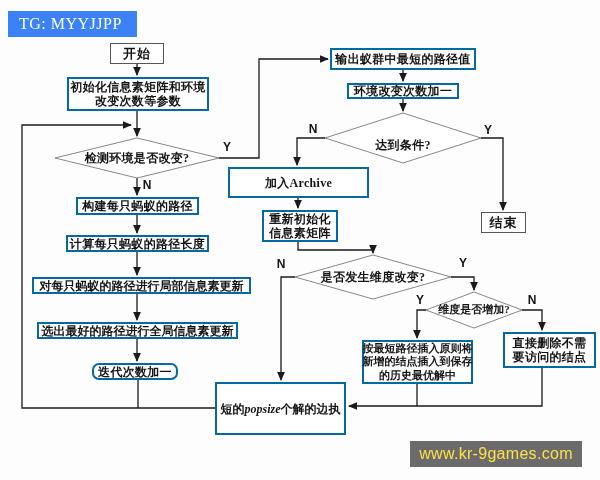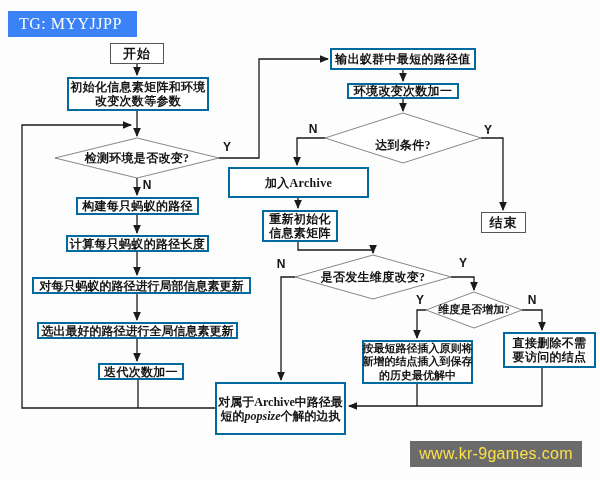--- a/index.html
+++ b/index.html
@@ -105,21 +105,21 @@
 </div>
 <div class="box" style="left:66px;top:235px;width:143px;height:17px;">
   <span>计算每只蚂蚁的路径长度</span>
 </div>
 <div class="box ls0" style="left:32px;top:277px;width:219px;height:17px;">
   <span>对每只蚂蚁的路径进行局部信息素更新</span>
 </div>
 <div class="box ls0" style="left:37px;top:322px;width:201px;height:17px;">
   <span>选出最好的路径进行全局信息素更新</span>
 </div>
-<div class="box" style="left:98px;top:363px;width:86px;height:17px;">
+<div class="box" style="left:92px;top:363px;width:86px;height:17px;border-radius:7px;">
   <span>迭代次数加一</span>
 </div>
 
 <div class="box" style="left:330px;top:48px;width:146px;height:22px;">
   <span>输出蚁群中最短的路径值</span>
 </div>
 <div class="box" style="left:347px;top:83px;width:112px;height:16px;">
   <span>环境改变次数加一</span>
 </div>
 <div class="box" style="left:228px;top:167px;width:141px;height:31px;">
@@ -132,21 +132,20 @@
 <div class="box f11" style="left:362px;top:340px;width:111px;height:44px;">
   <span>按最短路径插入原则将</span>
   <span>新增的结点插入到保存</span>
   <span>的历史最优解中</span>
 </div>
 <div class="box" style="left:503px;top:332px;width:93px;height:36px;">
   <span>直接删除不需</span>
   <span>要访问的结点</span>
 </div>
 <div class="box ls0" style="left:215px;top:382px;width:131px;height:53px;">
-  <span>对属于Archive中路径最</span>
   <span><span>短的</span><i>popsize</i><span>个解的边执</span></span>
 </div>
 
 <div class="dlabel" style="left:137px;top:158px;">检测环境是否改变?</div>
 <div class="dlabel" style="left:403px;top:138px;">
   <br>
   <span>达到条件?</span>
 </div>
 <div class="dlabel" style="left:373px;top:277px;">是否发生维度改变?</div>
 <div class="dlabel f11" style="left:474px;top:310px;">维度是否增加?</div>

